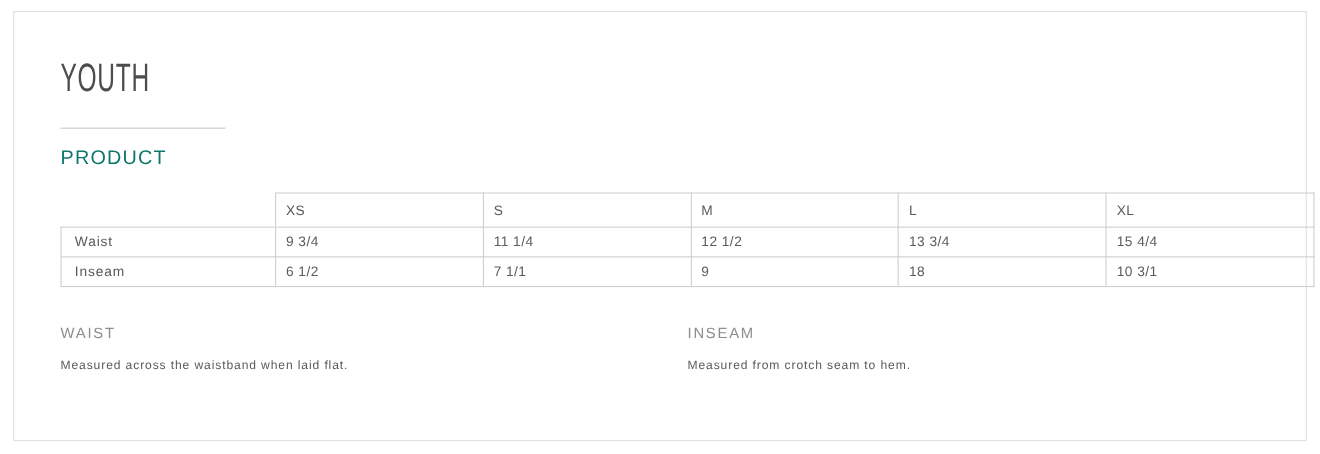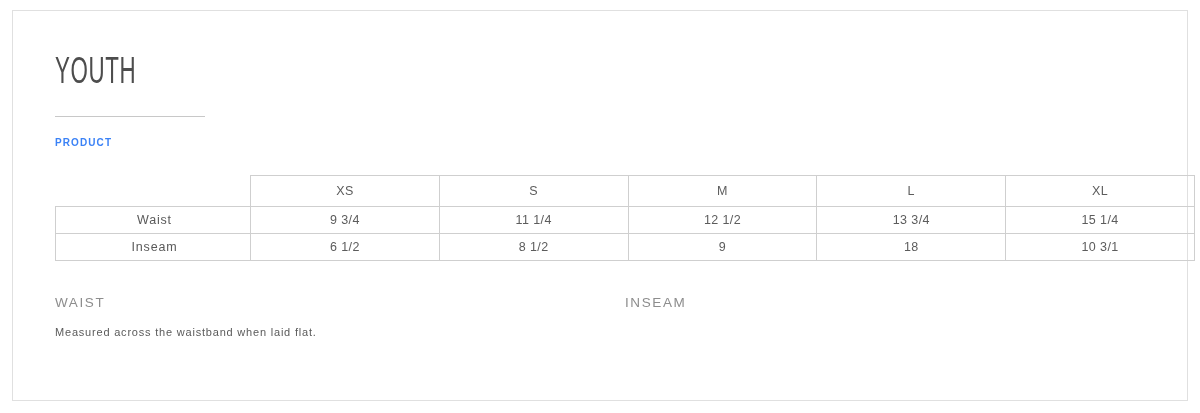--- a/index.html
+++ b/index.html
@@ -47,42 +47,42 @@
     margin: 0;
     white-space: nowrap;
   }
   .rule {
     width: 150px;
     height: 1px;
     background: #c8c8c8;
     margin: 24px 0 14px 0;
   }
   .subtitle {
-    font-size: 10px;
-    font-weight: bold;
+    font-size: 18px;
+    font-weight: normal;
     letter-spacing: 1.1px;
-    color: #3b82f6;
+    color: #0f766e;
     line-height: 24px;
   }
   .table-wrap {
     margin-top: 20px;
     width: 1140px;
   }
   table.size-table {
     border-collapse: collapse;
     width: 1140px;
     table-layout: fixed;
     font-size: 12.5px;
   }
   table.size-table col.label-col { width: 195px; }
   table.size-table th,
   table.size-table td {
     border: 1px solid #cfcfcf;
     padding: 6px 9px;
-    text-align: center;
+    text-align: left;
     font-weight: normal;
     color: #5c5c5c;
     letter-spacing: 0.4px;
     height: 13px;
   }
   table.size-table thead th {
     height: 18px;
   }
   table.size-table thead th.corner {
     border-left: none;
@@ -151,38 +151,39 @@
             <th>XL</th>
           </tr>
         </thead>
         <tbody>
           <tr>
             <th>Waist</th>
             <td>9 3/4</td>
             <td>11 1/4</td>
             <td>12 1/2</td>
             <td>13 3/4</td>
-            <td>15 1/4</td>
+            <td>15 4/4</td>
           </tr>
           <tr>
             <th>Inseam</th>
             <td>6 1/2</td>
-            <td>8 1/2</td>
+            <td>7 1/1</td>
             <td>9</td>
             <td>18</td>
             <td>10 3/1</td>
           </tr>
         </tbody>
       </table>
     </div>
 
     <div class="notes">
       <div class="note">
         <div class="note-title">WAIST</div>
         <div class="note-text">Measured across the waistband when laid flat.</div>
       </div>
       <div class="note">
         <div class="note-title">INSEAM</div>
+        <div class="note-text">Measured from crotch seam to hem.</div>
       </div>
     </div>
 
   </div>
 </div>
 
 </body></html>

